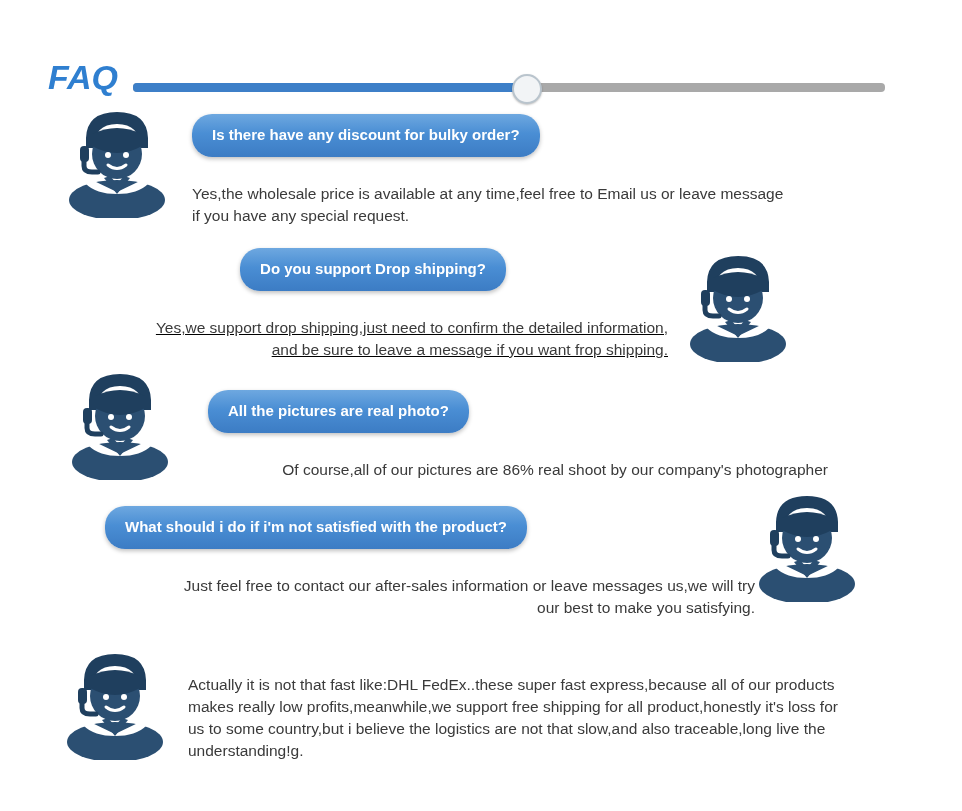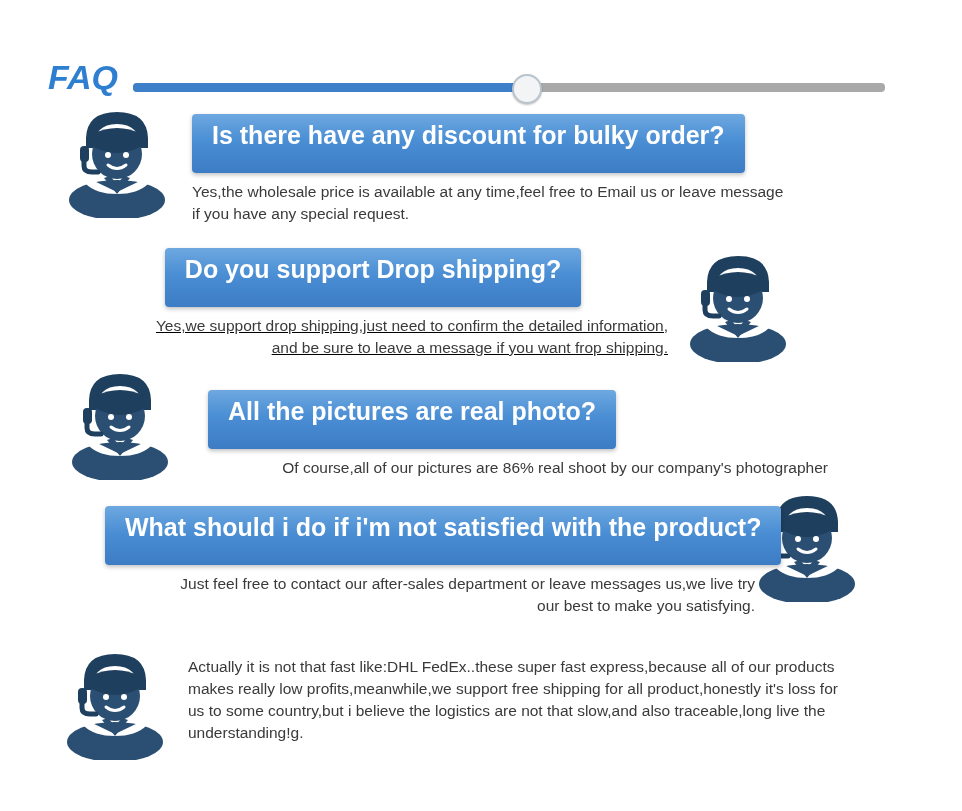--- a/index.html
+++ b/index.html
@@ -78,34 +78,34 @@
   }
   .avatar svg { display: block; width: 100%; height: 100%; }
 
   
   .qa-block { position: absolute; }
 
   .question {
     display: inline-block;
     background: linear-gradient(to bottom, #6ea8e0 0%, #4a8ed4 45%, #3c7cc4 100%);
     color: #ffffff;
-    font-size: 25px;
+    font-size: 15px;
     font-weight: bold;
-    padding: 9px 20px 26px 20px;
-    border-radius: 4px;
+    padding: 9px 20px 10px 20px;
+    border-radius: 20px;
     box-shadow: 0 2px 4px rgba(0,0,0,0.25);
     white-space: nowrap;
     line-height: 24px;
   }
 
   .answer {
     color: #3a3a3a;
     font-size: 15.5px;
     line-height: 22px;
-    margin-top: 8px;
+    margin-top: 26px;
     white-space: pre-line;
   }
   .answer.center { text-align: right; }
 
   
   #block1 { left: 192px; top: 114px; width: 660px; }
   #avatar1 { left: 62px; top: 108px; }
 
   #block2 { left: 78px; top: 248px; width: 590px; text-decoration: underline; }
   #block2 .question-row { text-align: center; }
@@ -218,21 +218,21 @@
       <rect x="18" y="38" width="9" height="16" rx="4" fill="#1f3f5e"></rect>
       <path d="M30 72 L55 84 L80 72 L86 76 Q76 86 55 86 Q34 86 24 76 Z" fill="#ffffff"></path>
       <path d="M42 70 L55 86 L68 70 L62 68 L55 76 L48 68 Z" fill="#2b4f72"></path>
     </svg>
   </div>
 
   <div class="qa-block" id="block4">
     <div class="question-row">
       <span class="question">What should i do if i'm not satisfied with the product?</span>
     </div>
-    <div class="answer center">Just feel free to contact our after-sales department or leave messages us,we live try
+    <div class="answer center">Just feel free to contact our after-sales information or leave messages us,we will try
 our best to make you satisfying.</div>
   </div>
 
   <div class="avatar" id="avatar5">
     <svg viewBox="0 0 110 110" xmlns="http://www.w3.org/2000/svg">
       <ellipse cx="55" cy="92" rx="48" ry="20" fill="#2b4f72"></ellipse>
       <path d="M24 30 Q25 4 55 4 Q85 4 86 30 L86 40 L78 40 Q78 16 55 16 Q32 16 32 40 L24 40 Z" fill="#1f3f5e"></path>
       <circle cx="55" cy="46" r="25" fill="#2b4f72"></circle>
       <path d="M30 38 Q55 52 80 38 L80 26 Q55 14 30 26 Z" fill="#1f3f5e"></path>
       <circle cx="46" cy="47" r="3" fill="#ffffff"></circle>

